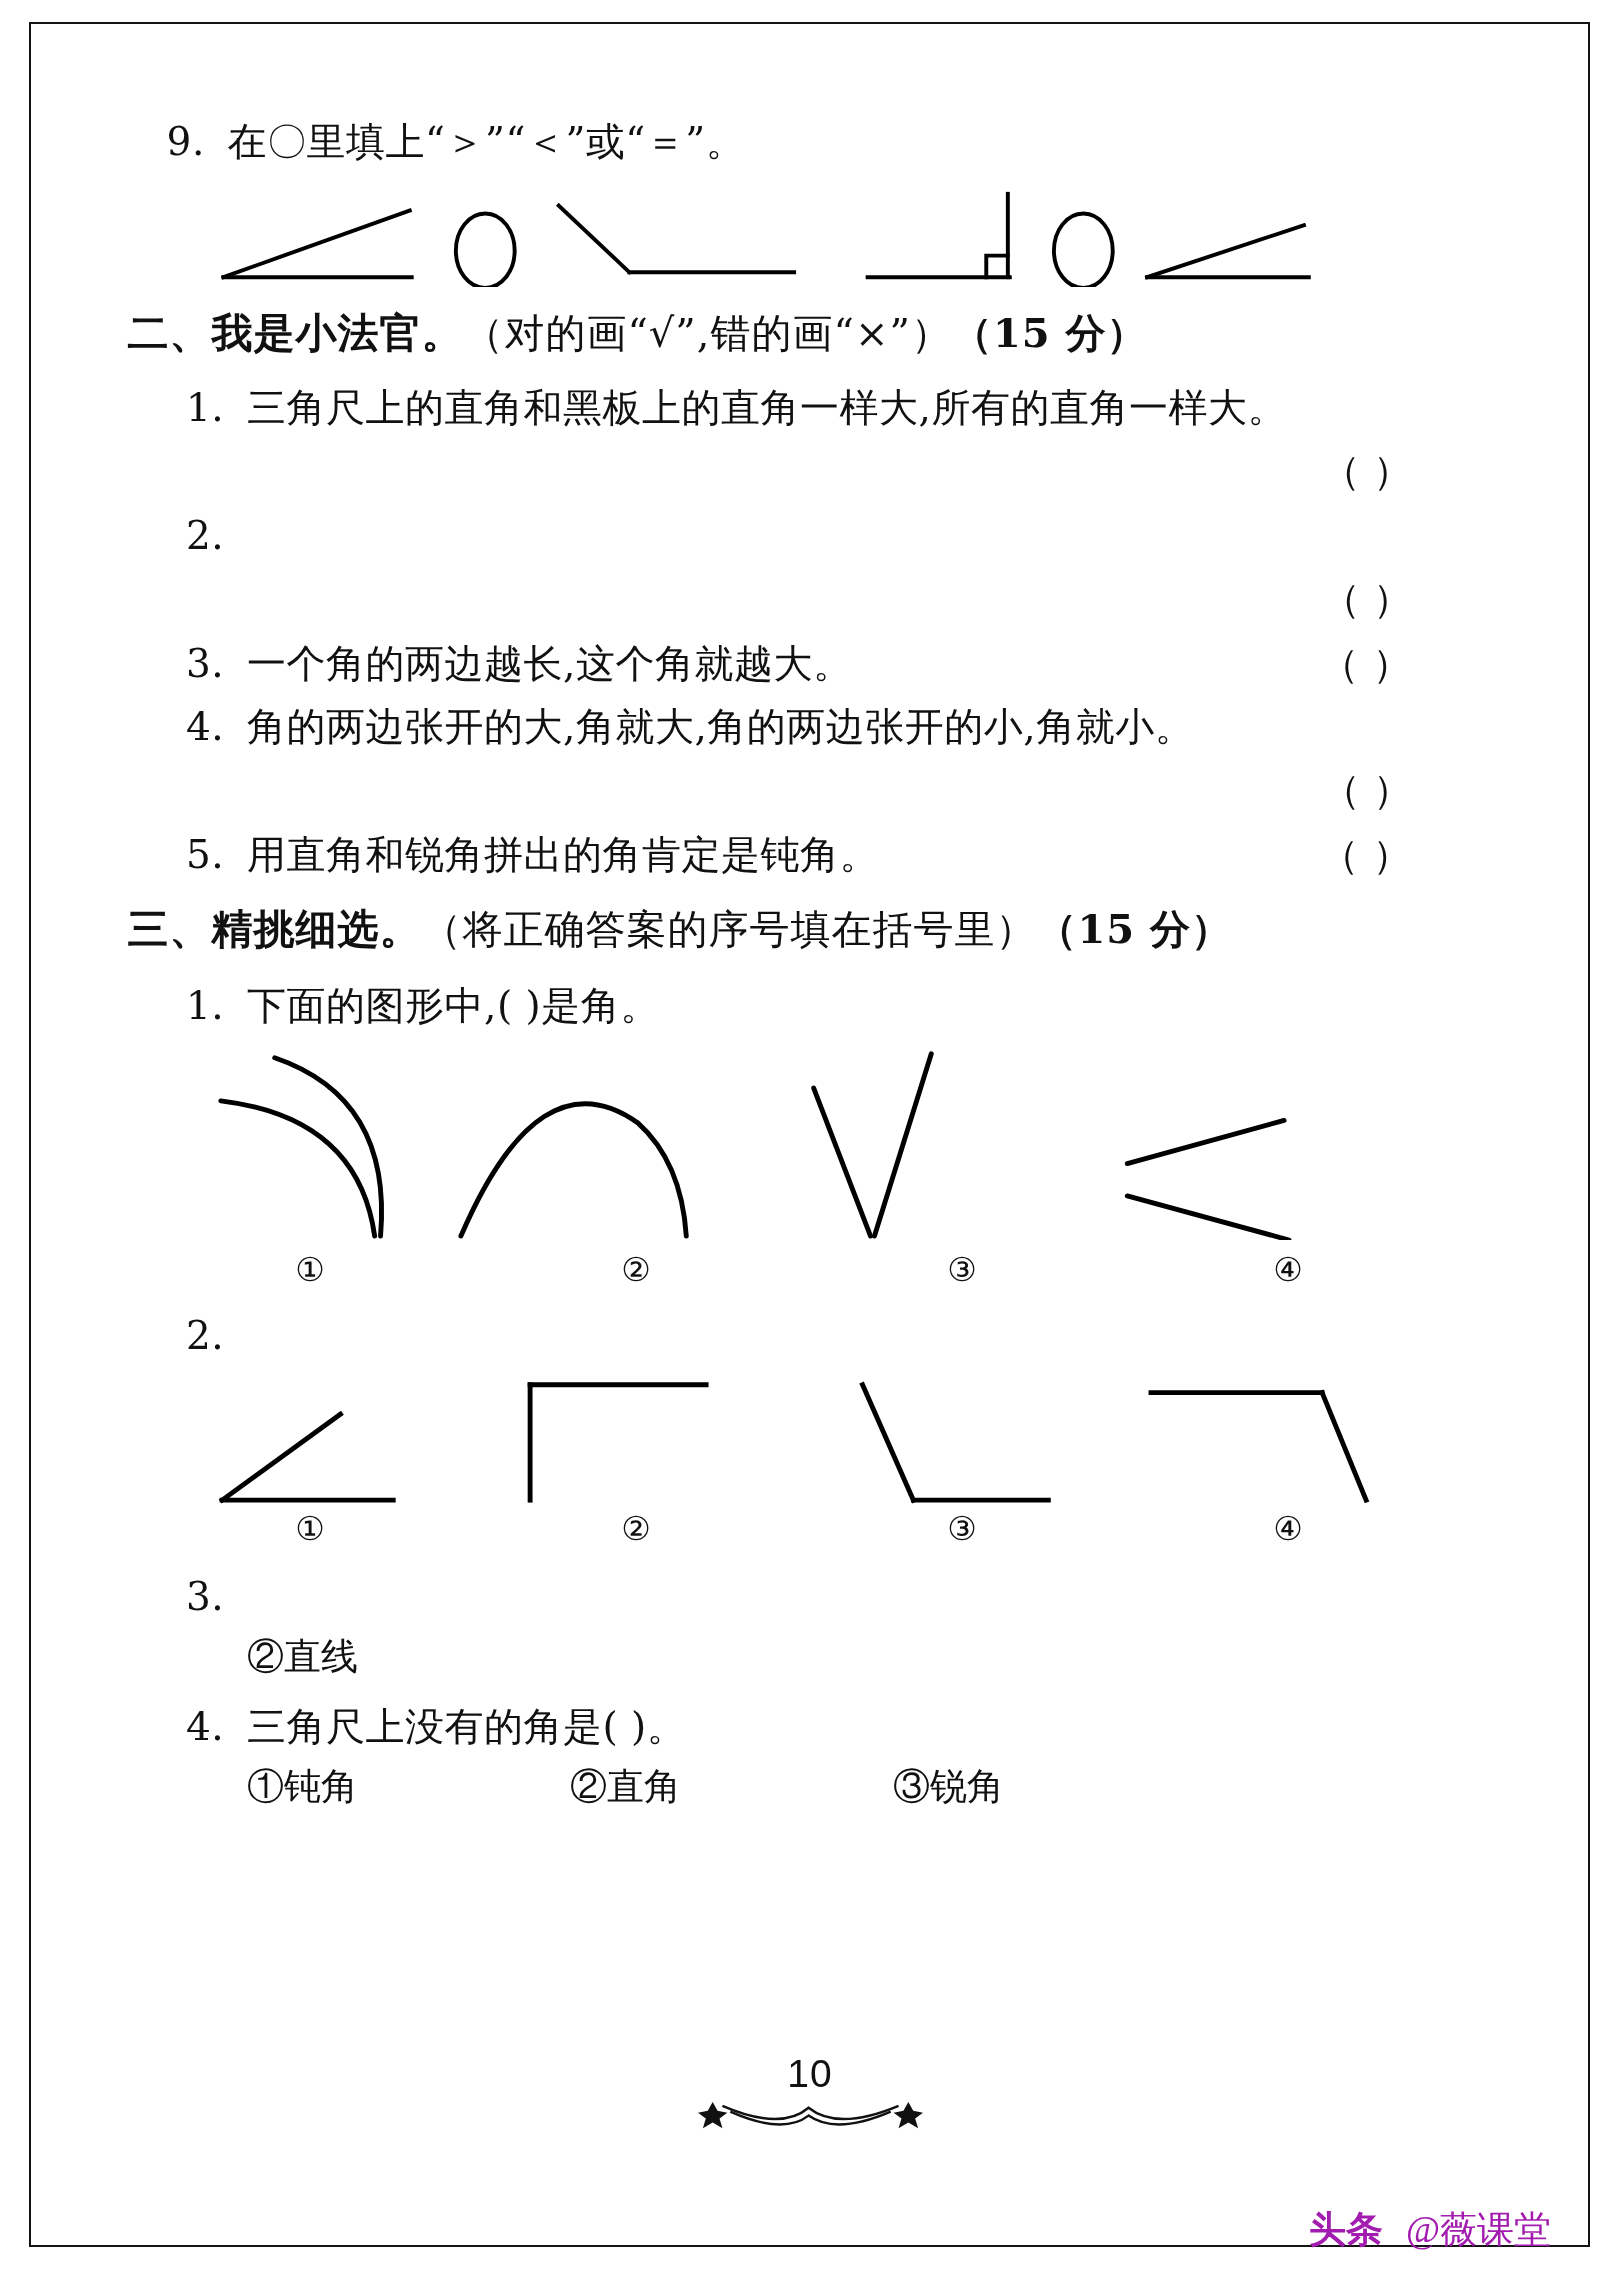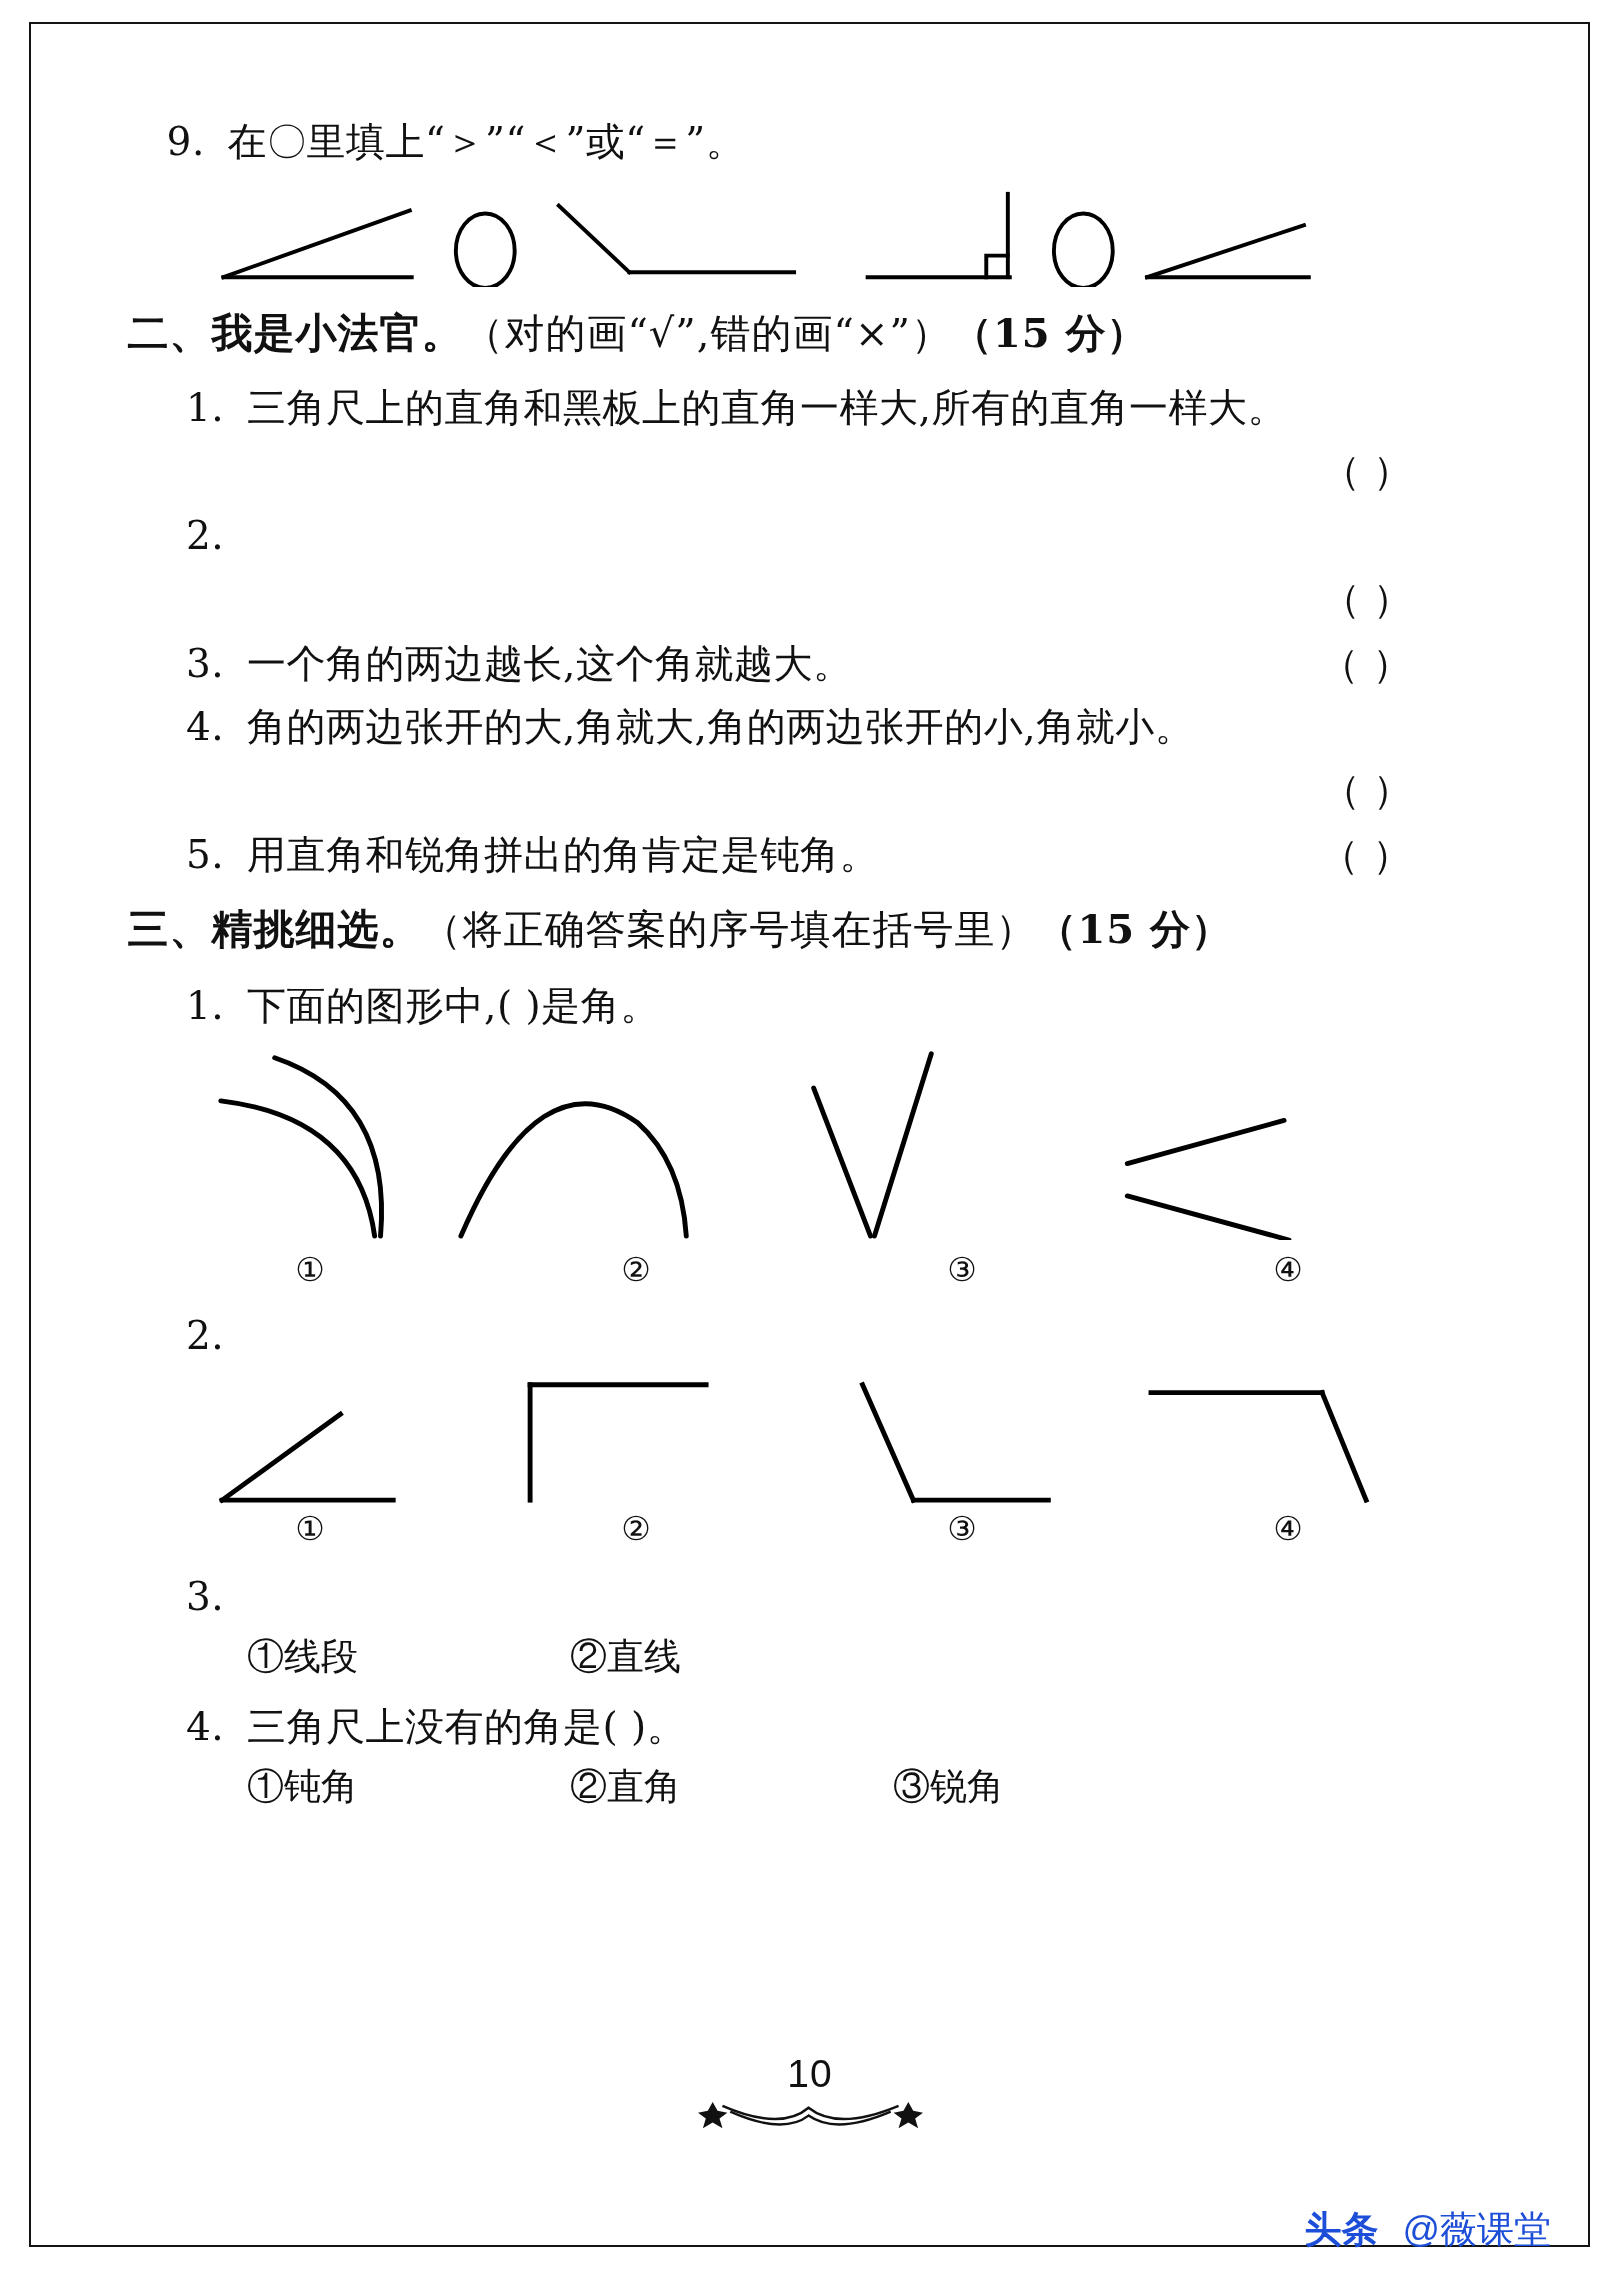--- a/index.html
+++ b/index.html
@@ -104,22 +104,22 @@
   .pagenum {
     font-size: 39px;
     font-family: Liberation Sans, sans-serif;
     letter-spacing: 1px;
   }
   .watermark {
     position: absolute;
     right: 69px;
     bottom: 35px;
     font-size: 37px;
-    color: #1d4ed8;
-    font-family: Liberation Sans, sans-serif;
+    color: #a21caf;
+    font-family: Liberation Serif, serif;
     white-space: nowrap;
   }
   .wm-logo {
     font-weight: bold;
   }
   svg { display: block; }
 </style>
 </head>
 <body>
 
@@ -291,21 +291,20 @@
       <span>①</span>
       <span>②</span>
       <span>③</span>
       <span>④</span>
     </div>
 
     <div class="qline" style="margin-top:25.5px;margin-left:39px;">
       <span class="qnum">3.</span>
     </div>
     <div class="opt-row" style="margin-left:39px;">
-      <span>①线段</span>
       <span>②直线</span>
     </div>
 
     <div class="qline" style="margin-top:21.6px;margin-left:39px;">
       <span class="qnum">4.</span>
       <span class="qtext">三角尺上没有的角是(     )。</span>
     </div>
     <div class="opt-row" style="margin-left:39px;">
       <span>①钝角</span>
       <span>②直角</span>

